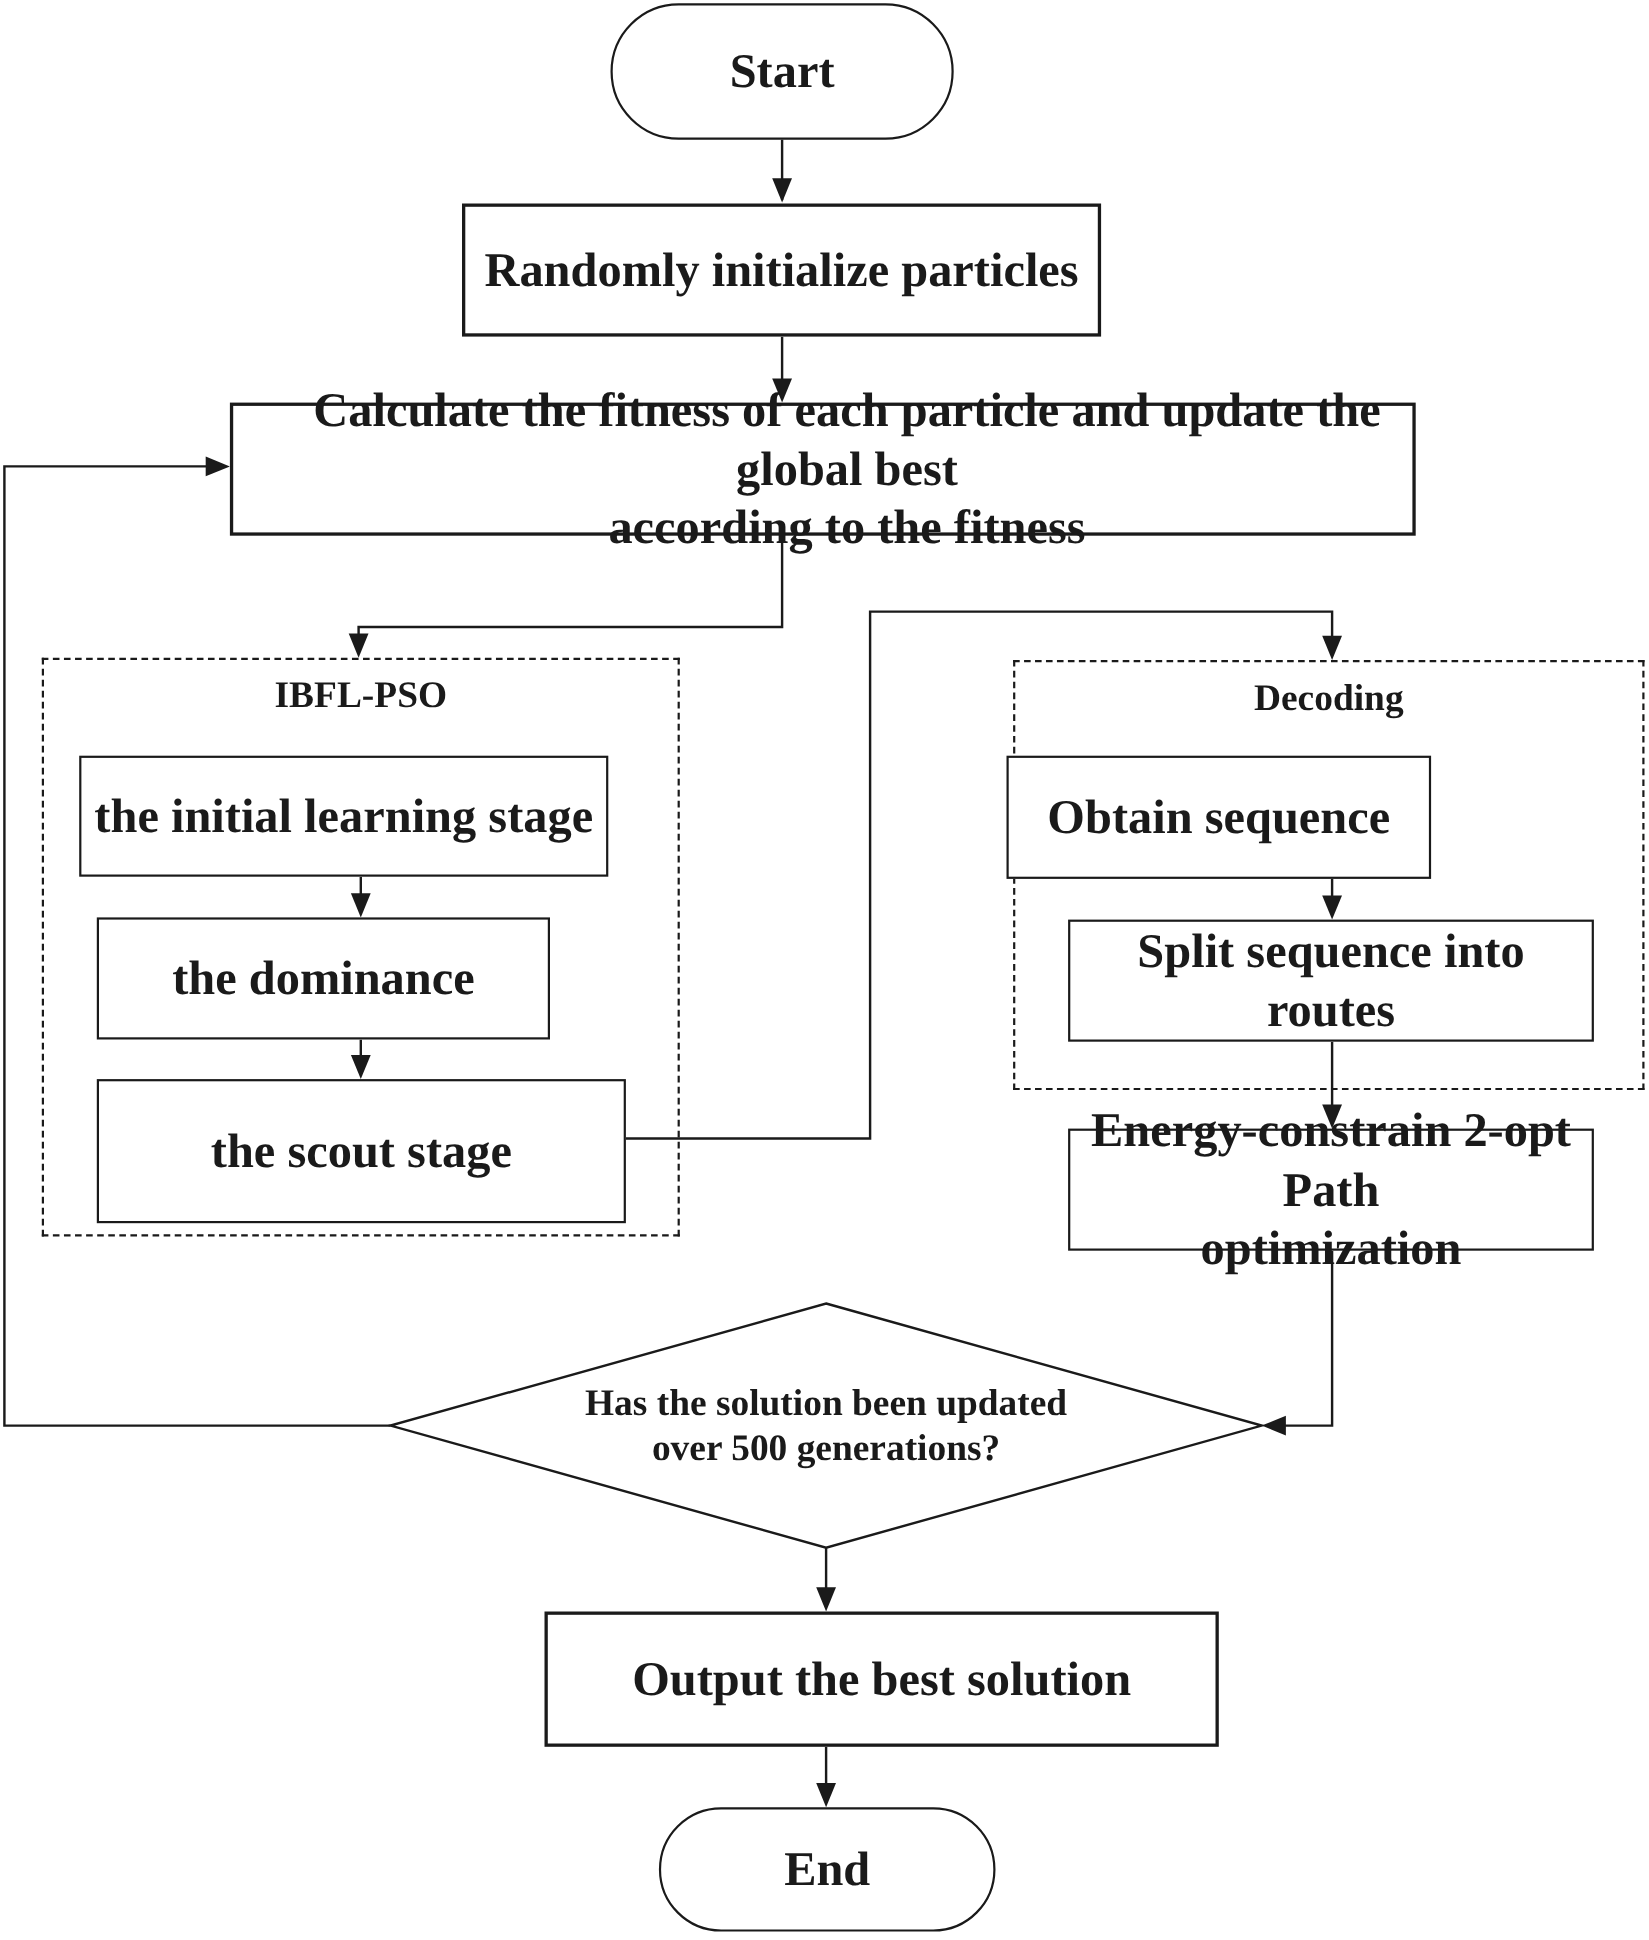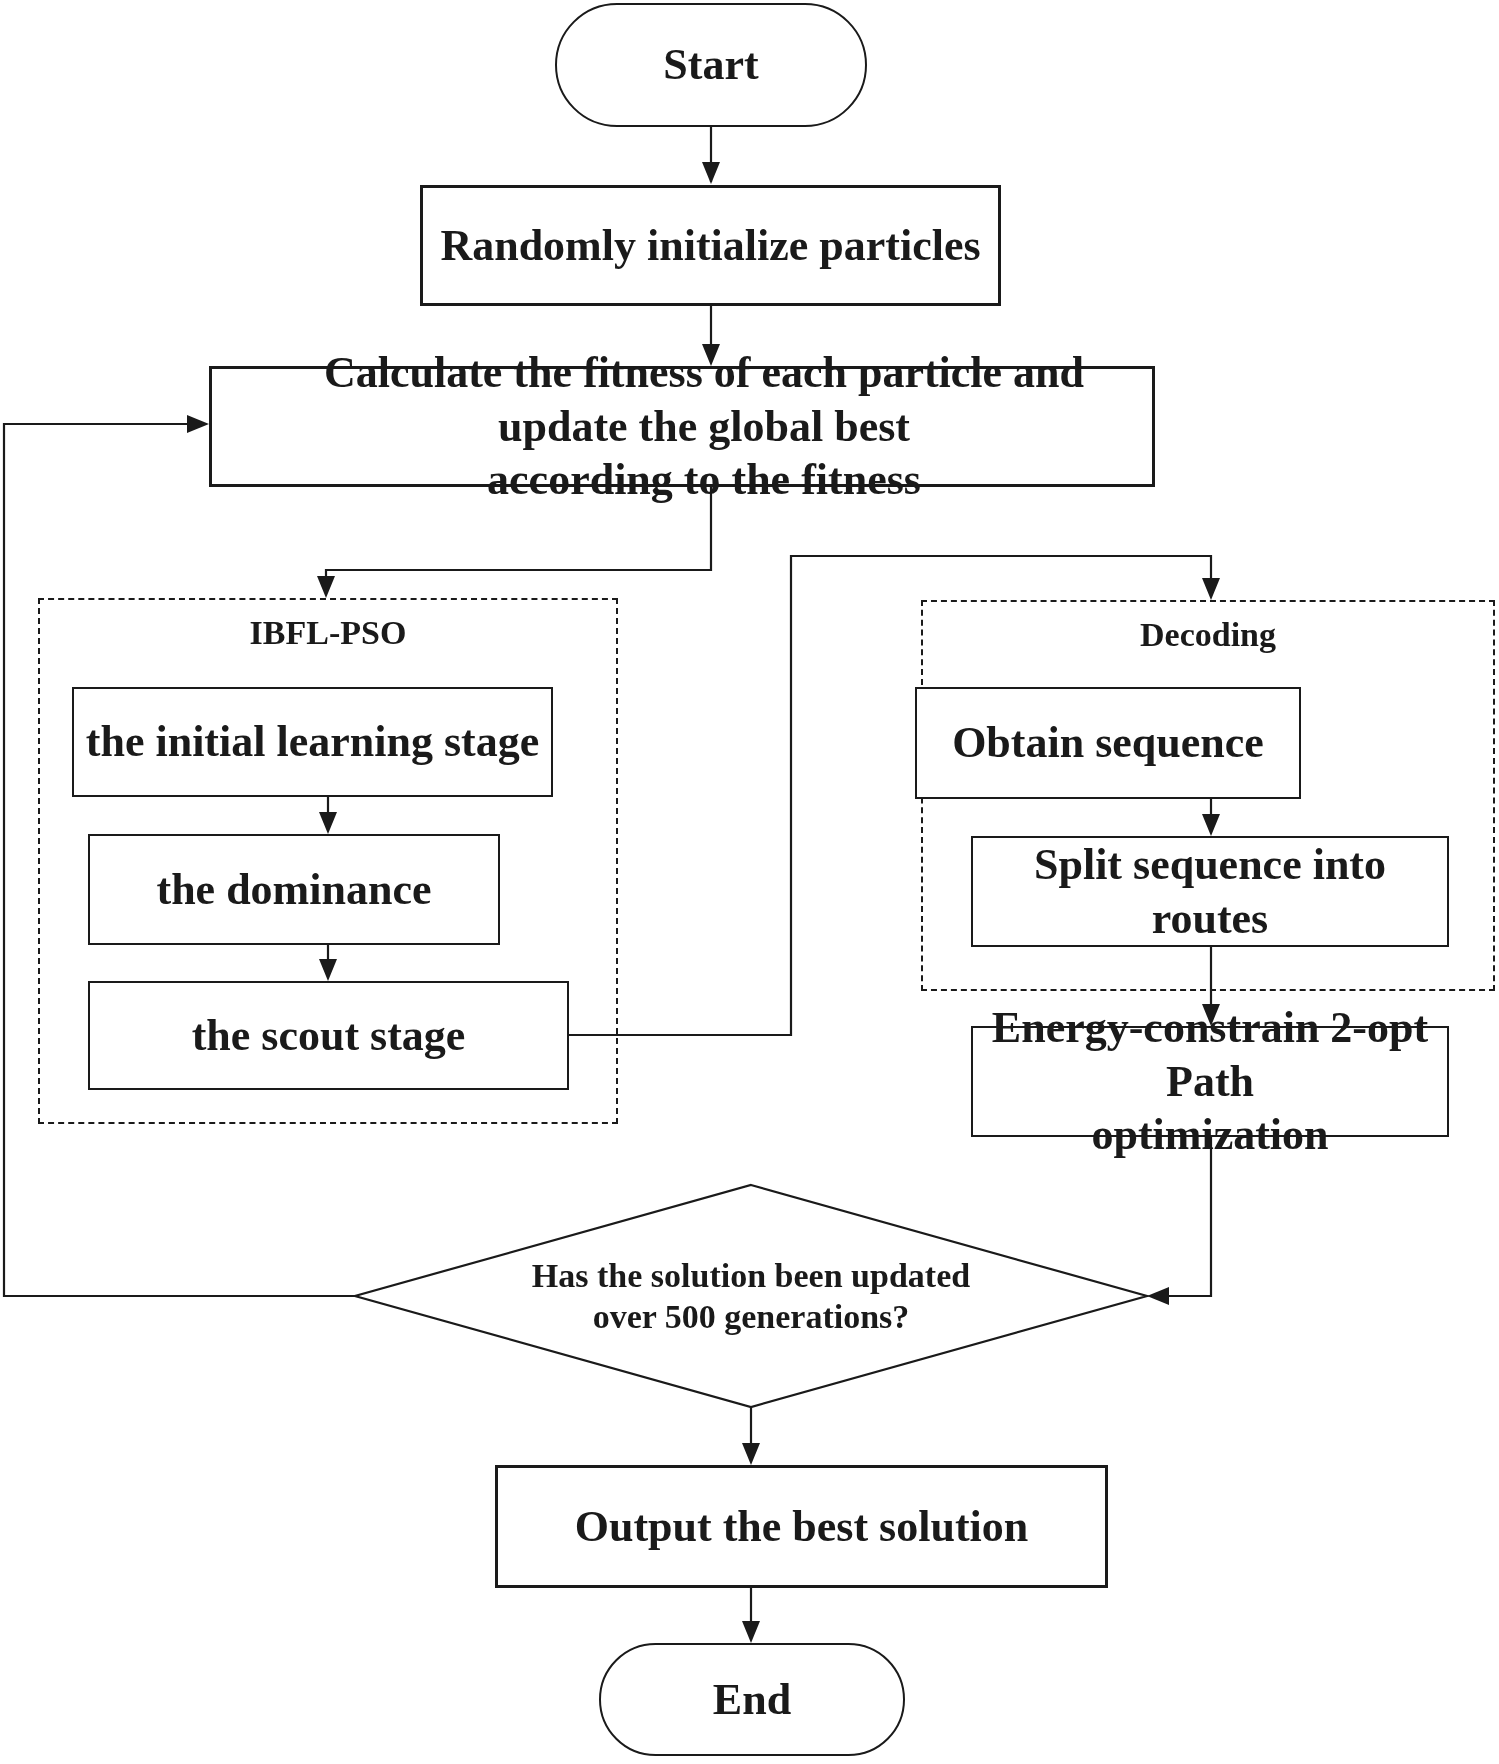--- a/index.html
+++ b/index.html
@@ -111,34 +111,34 @@
   </div>
 
   <div class="node stadium" style="left:555px; top:3px; width:312px; height:124px;">
     <span class="line">Start</span>
   </div>
 
   <div class="node rect thick" style="left:420px; top:185px; width:581px; height:121px;">
     <span class="line">Randomly initialize particles</span>
   </div>
 
-  <div class="node rect thick" style="left:209px; top:366px; width:946px; height:121px;padding-left:44px;">
+  <div class="node rect thick" style="left:209px; top:366px; width:1078px; height:121px;padding-left:44px;">
     <span class="line">Calculate the fitness of each particle and update the global best</span>
     <span class="line">according to the fitness</span>
   </div>
 
   <div class="node rect" style="left:72px; top:687px; width:481px; height:110px;">
     <span class="line">the initial learning stage</span>
   </div>
 
   <div class="node rect" style="left:88px; top:834px; width:412px; height:111px;">
     <span class="line">the dominance</span>
   </div>
 
-  <div class="node rect" style="left:88px; top:981px; width:481px; height:109px;align-items:center;">
+  <div class="node rect" style="left:88px; top:981px; width:481px; height:131px;align-items:center;">
     <span class="line">the scout stage</span>
   </div>
 
   <div class="node rect" style="left:915px; top:687px; width:386px; height:112px;">
     <span class="line">Obtain sequence</span>
   </div>
 
   <div class="node rect" style="left:971px; top:836px; width:478px; height:111px;">
     <span class="line">Split sequence into routes</span>
   </div>

